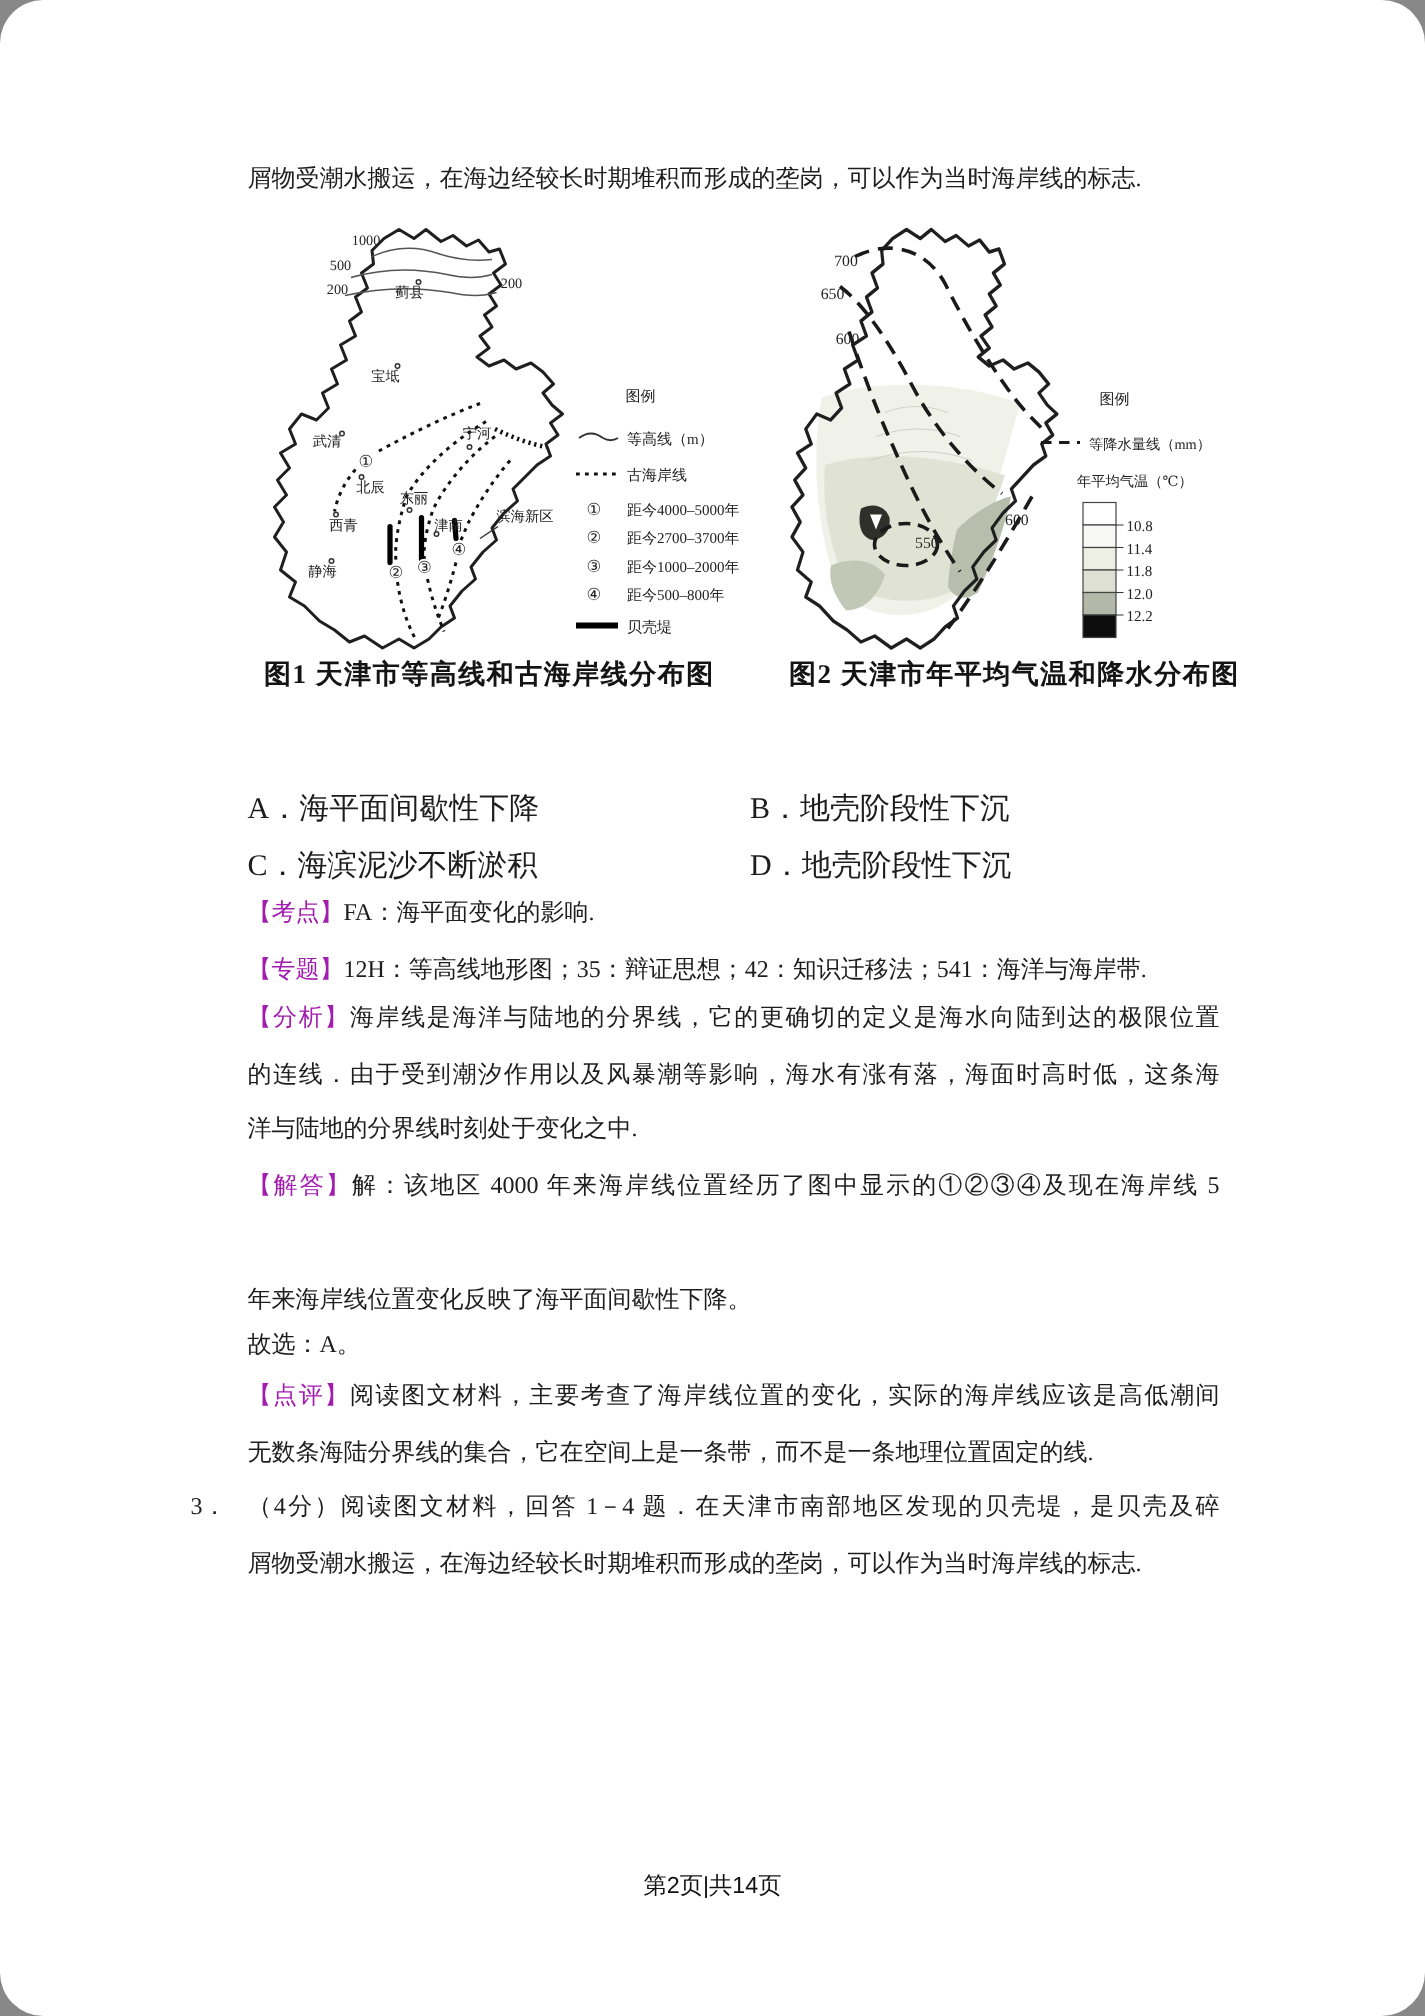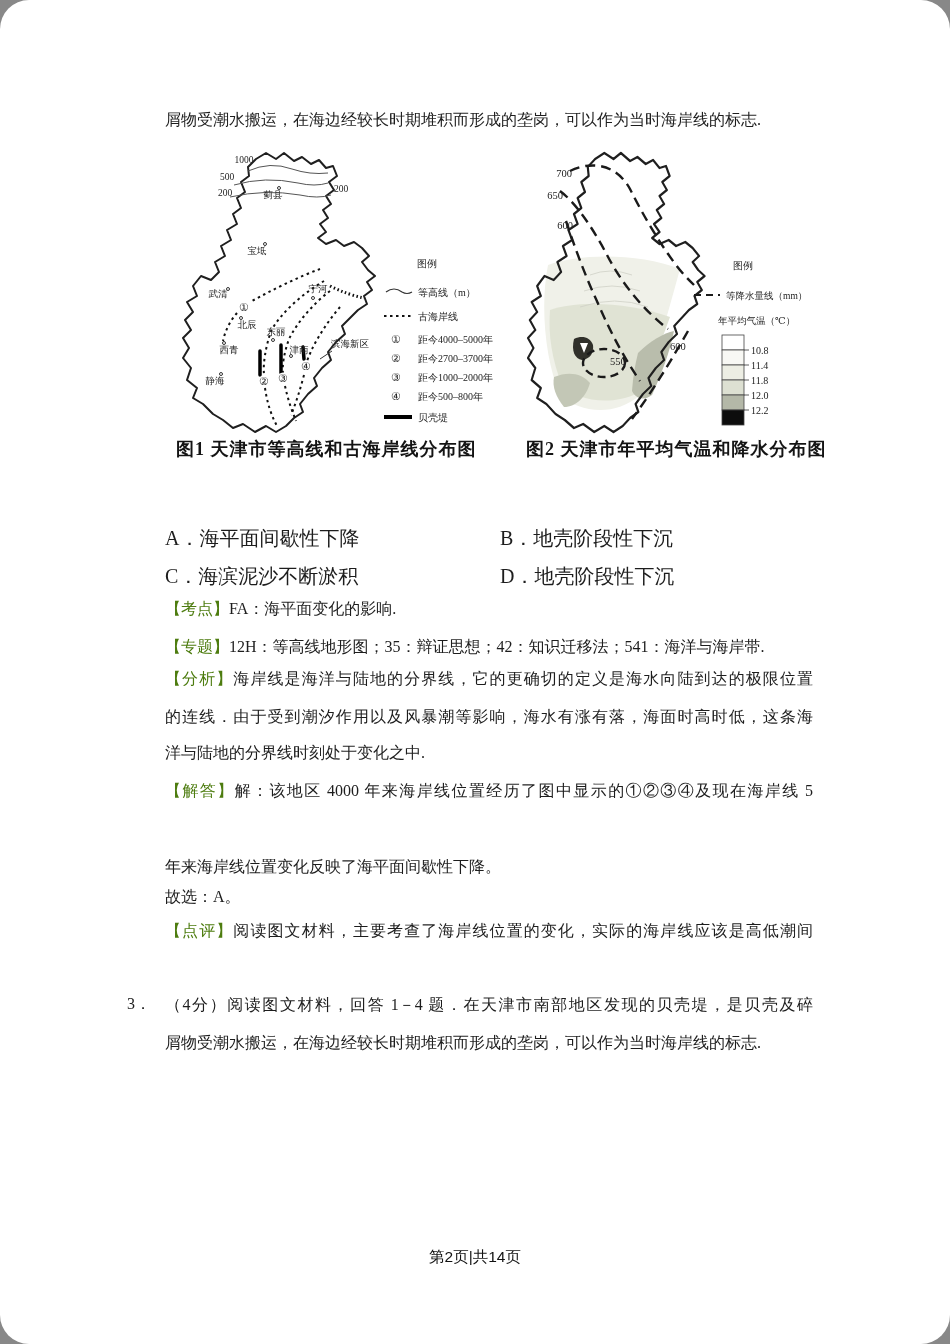--- a/index.html
+++ b/index.html
@@ -2,21 +2,21 @@
 <html><head>
 <meta charset="utf-8">
 <style>
   html,body{margin:0;padding:0;background:#888;}
   .page{
     position:relative;width:950px;height:1344px;margin:0 auto;background:#ffffff;
     font-family:"Liberation Serif","DejaVu Serif",serif;color:#1d1d1d;overflow:hidden;border-radius:29px;
   }
   .tl{position:absolute;left:165px;width:648px;font-size:16px;line-height:21px;white-space:nowrap;}
   .just{white-space:normal;text-align:justify;text-align-last:justify;}
-  .blue{color:#4d7c0f;}
+  .blue{color:#a21caf;}
   .opt{position:absolute;font-size:20px;white-space:nowrap;}
   .cap{position:absolute;font-weight:bold;font-size:18px;letter-spacing:1px;color:#141414;white-space:nowrap;}
   .num3{position:absolute;left:127px;font-size:16px;}
   .footer{position:absolute;top:1247px;left:0;width:950px;text-align:center;font-size:15.5px;
           font-family:"Liberation Sans","DejaVu Sans",sans-serif;color:#111;}
   svg{position:absolute;overflow:visible;}
   svg text{font-family:"Liberation Serif","DejaVu Serif",serif;fill:#222;}
   .mapstroke{fill:none;stroke:#1f1f1f;stroke-width:2;stroke-linejoin:round;}
 </style>
 </head>
@@ -181,19 +181,20 @@
 
   <div class="tl just" style="top:668px"><span class="blue">【分析】</span><span>海岸线是海洋与陆地的分界线，它的更确切的定义是海水向陆到达的极限位置</span></div>
   <div class="tl just" style="top:706px">的连线．由于受到潮汐作用以及风暴潮等影响，海水有涨有落，海面时高时低，这条海</div>
   <div class="tl" style="top:742px">洋与陆地的分界线时刻处于变化之中.</div>
 
   <div class="tl just" style="top:780px"><span class="blue">【解答】</span><span>解：该地区 4000 年来海岸线位置经历了图中显示的①②③④及现在海岸线 5</span></div>
   <div class="tl" style="top:856px">年来海岸线位置变化反映了海平面间歇性下降。</div>
   <div class="tl" style="top:886px">故选：A。</div>
 
   <div class="tl just" style="top:920px"><span class="blue">【点评】</span><span>阅读图文材料，主要考查了海岸线位置的变化，实际的海岸线应该是高低潮间</span></div>
+  <div class="tl" style="top:958px">无数条海陆分界线的集合，它在空间上是一条带，而不是一条地理位置固定的线.</div>
 
   <div class="num3" style="top:994px">3．</div>
   <div class="tl just" style="top:994px">（4分）阅读图文材料，回答 1－4 题．在天津市南部地区发现的贝壳堤，是贝壳及碎</div>
   <div class="tl" style="top:1032px">屑物受潮水搬运，在海边经较长时期堆积而形成的垄岗，可以作为当时海岸线的标志.</div>
 
   <div class="footer">第2页|共14页</div>
 </div>
 
 </body></html>

